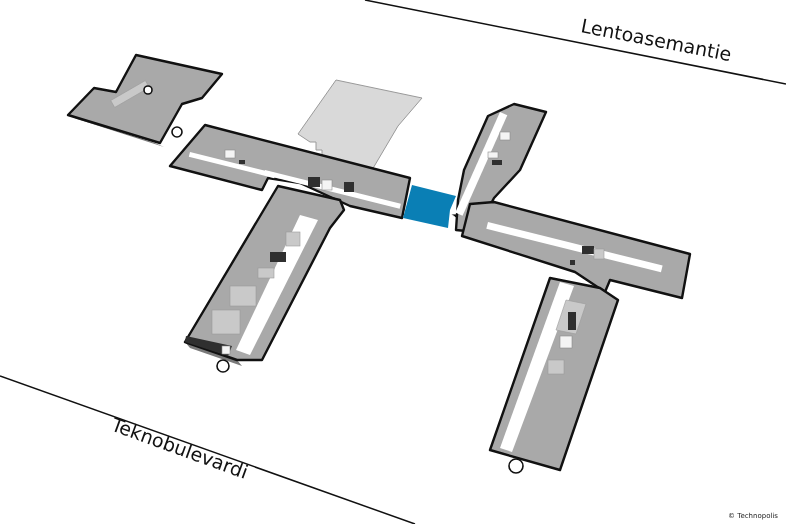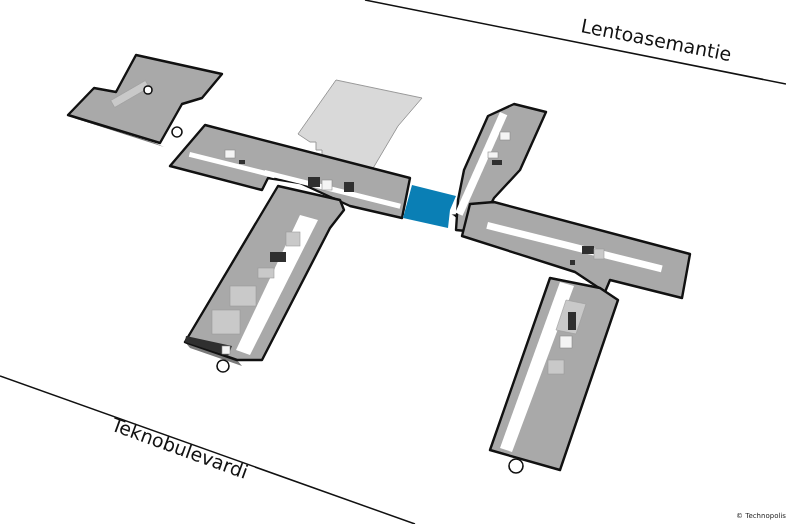--- a/index.html
+++ b/index.html
@@ -1,19 +1,19 @@
 <!DOCTYPE html>
 <html><head>
 <meta charset="utf-8">
 <style>
   html, body { margin: 0; padding: 0; background: #ffffff; }
   body { width: 786px; height: 524px; overflow: hidden; position: relative; font-family: "DejaVu Sans", sans-serif; }
   #map { position: absolute; left: 0; top: 0; width: 786px; height: 524px; }
   .street-label { font-family: "DejaVu Sans", sans-serif; font-size: 19px; fill: #111; }
-  .copyright { position: absolute; right: 0; bottom: 4px; font-family: "DejaVu Sans", sans-serif; font-size: 7px; color: #222; }
+  .copyright { position: absolute; right: 8px; bottom: 4px; font-family: "DejaVu Sans", sans-serif; font-size: 7px; color: #222; }
   .wing { fill: #a9a9a9; stroke: #111; stroke-width: 2.4; stroke-linejoin: round; }
   .wing-side { fill: #7a7a7a; }
   .corridor { fill: #ffffff; }
   .room-light { fill: #c9c9c9; stroke: #9a9a9a; stroke-width: 0.6; }
   .room-dark { fill: #2f2f2f; }
   .room-white { fill: #f4f4f4; stroke: #8a8a8a; stroke-width: 0.6; }
   .annex { fill: #d9d9d9; stroke: #9a9a9a; stroke-width: 1; }
   .highlight { fill: #0a7fb5; }
   .entrance { fill: #ffffff; stroke: #111; stroke-width: 1.6; }
   [data-interactable="true"] { cursor: pointer; }

